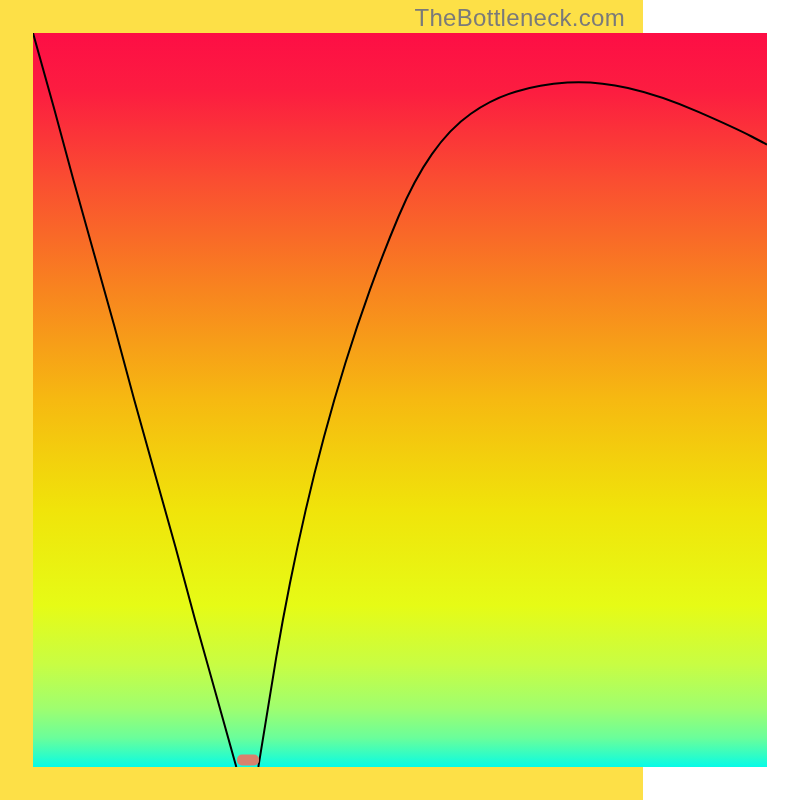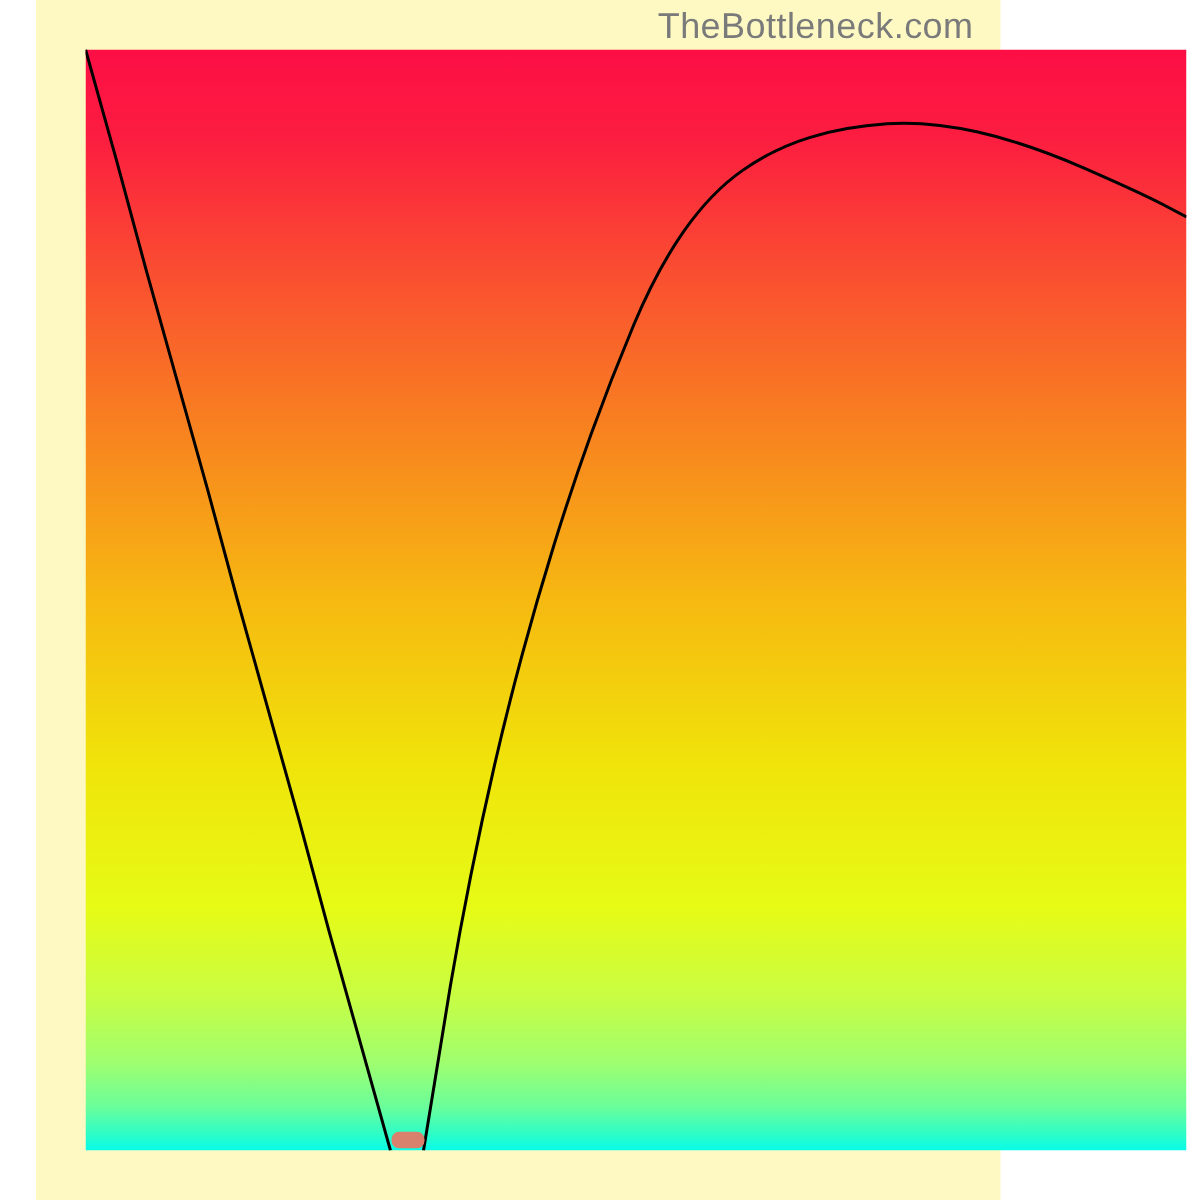--- a/index.html
+++ b/index.html
@@ -6,23 +6,22 @@
     margin: 0;
     padding: 0;
     width: 800px;
     height: 800px;
     overflow: hidden;
     font-family: Arial, Helvetica, sans-serif;
   }
   .frame {
     width: 643px;
     height: 800px;
-    background: #fef9c3;
+    background: #fde047;
     position: relative;
-    margin-left: 24px;
   }
   .watermark {
     position: absolute;
     top: 4px;
     right: 18px;
     color: #7a7a7a;
     font-size: 24px;
     letter-spacing: 0.3px;
     z-index: 5;
     user-select: none;

